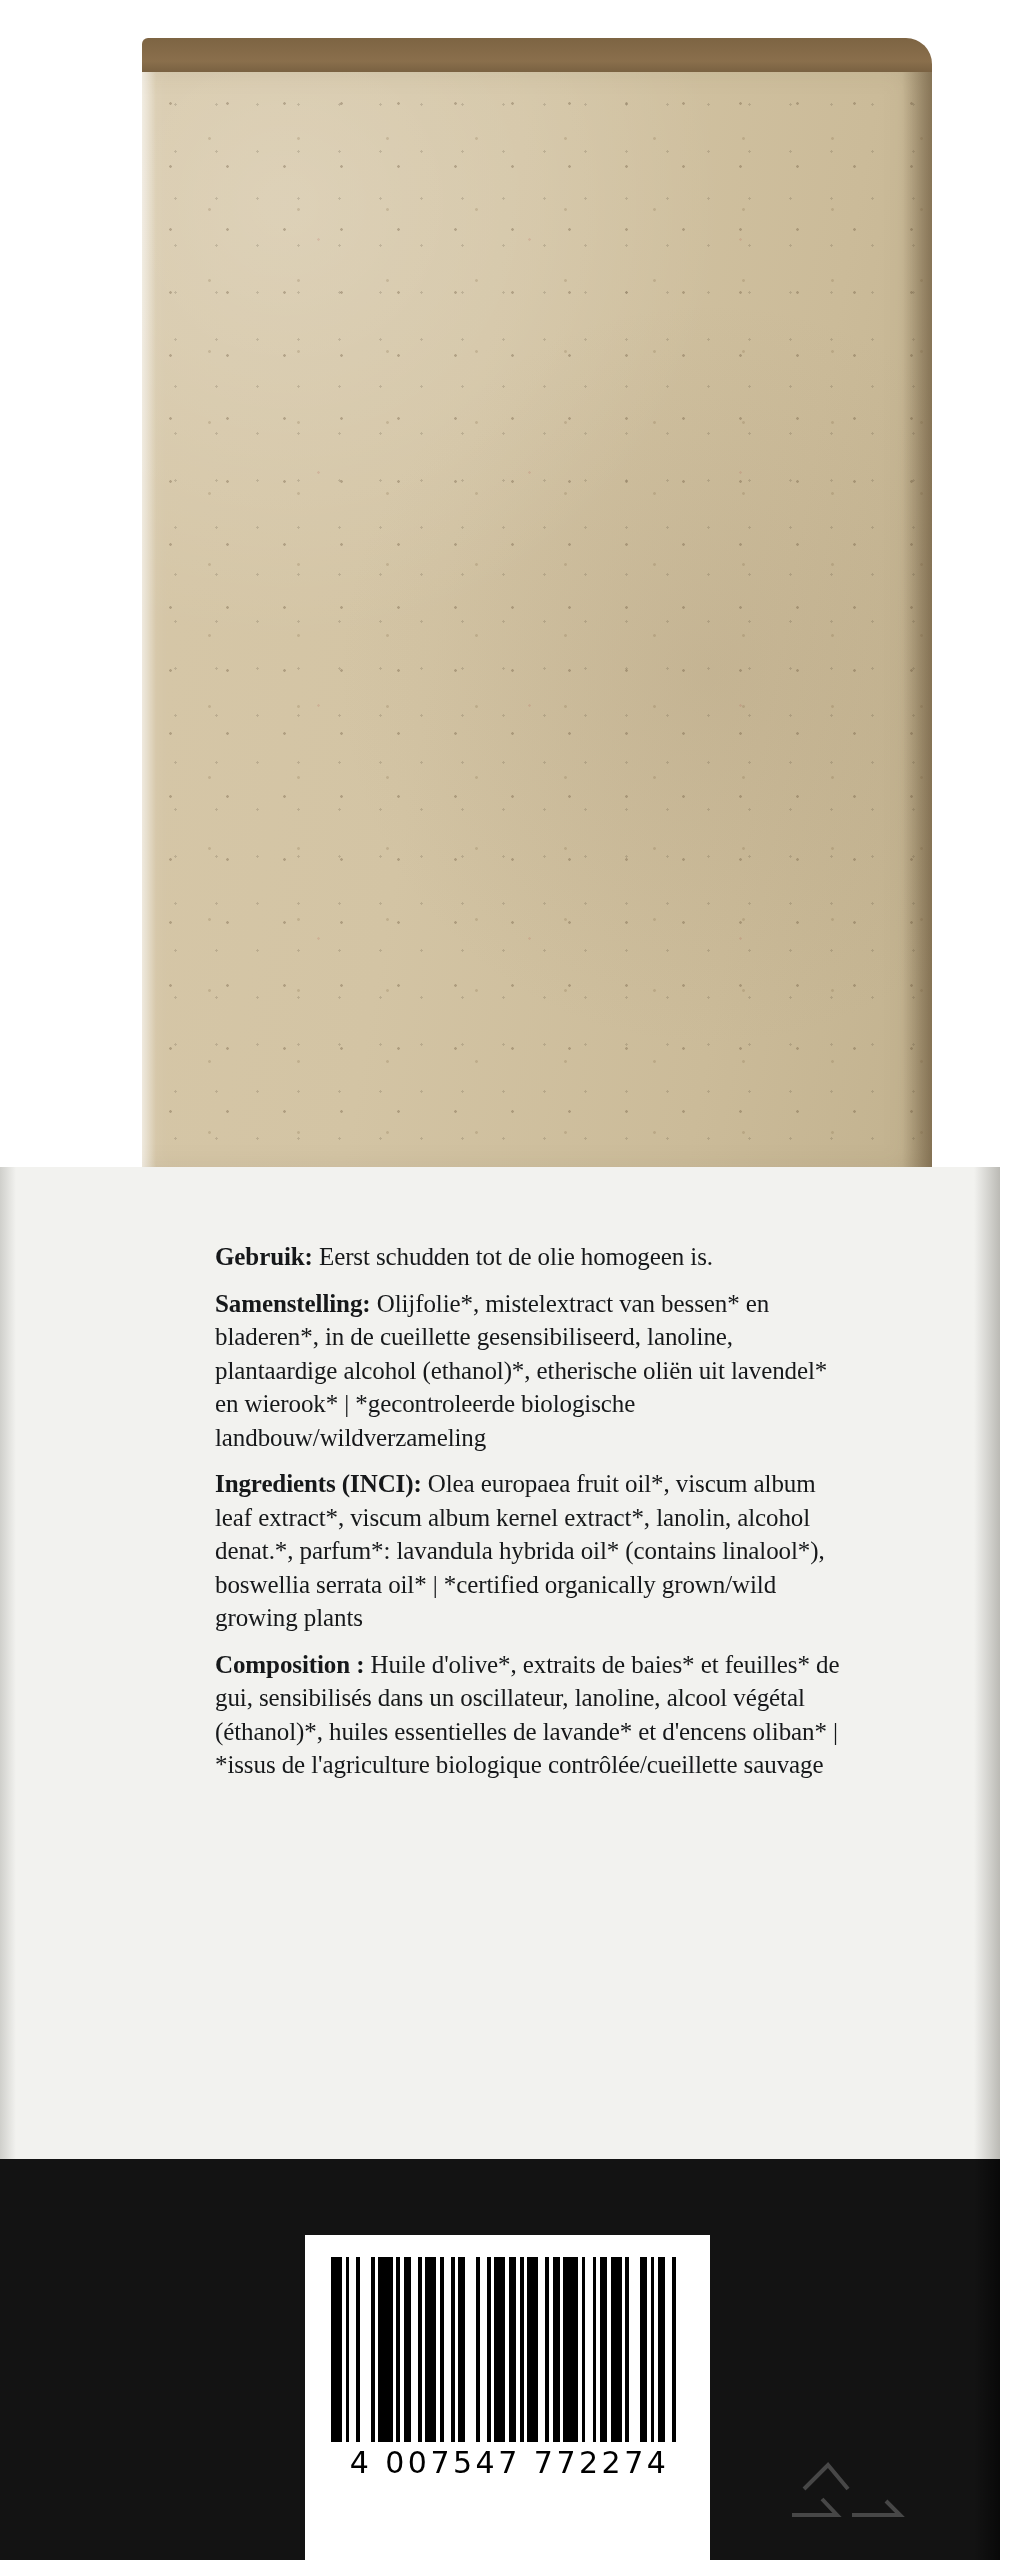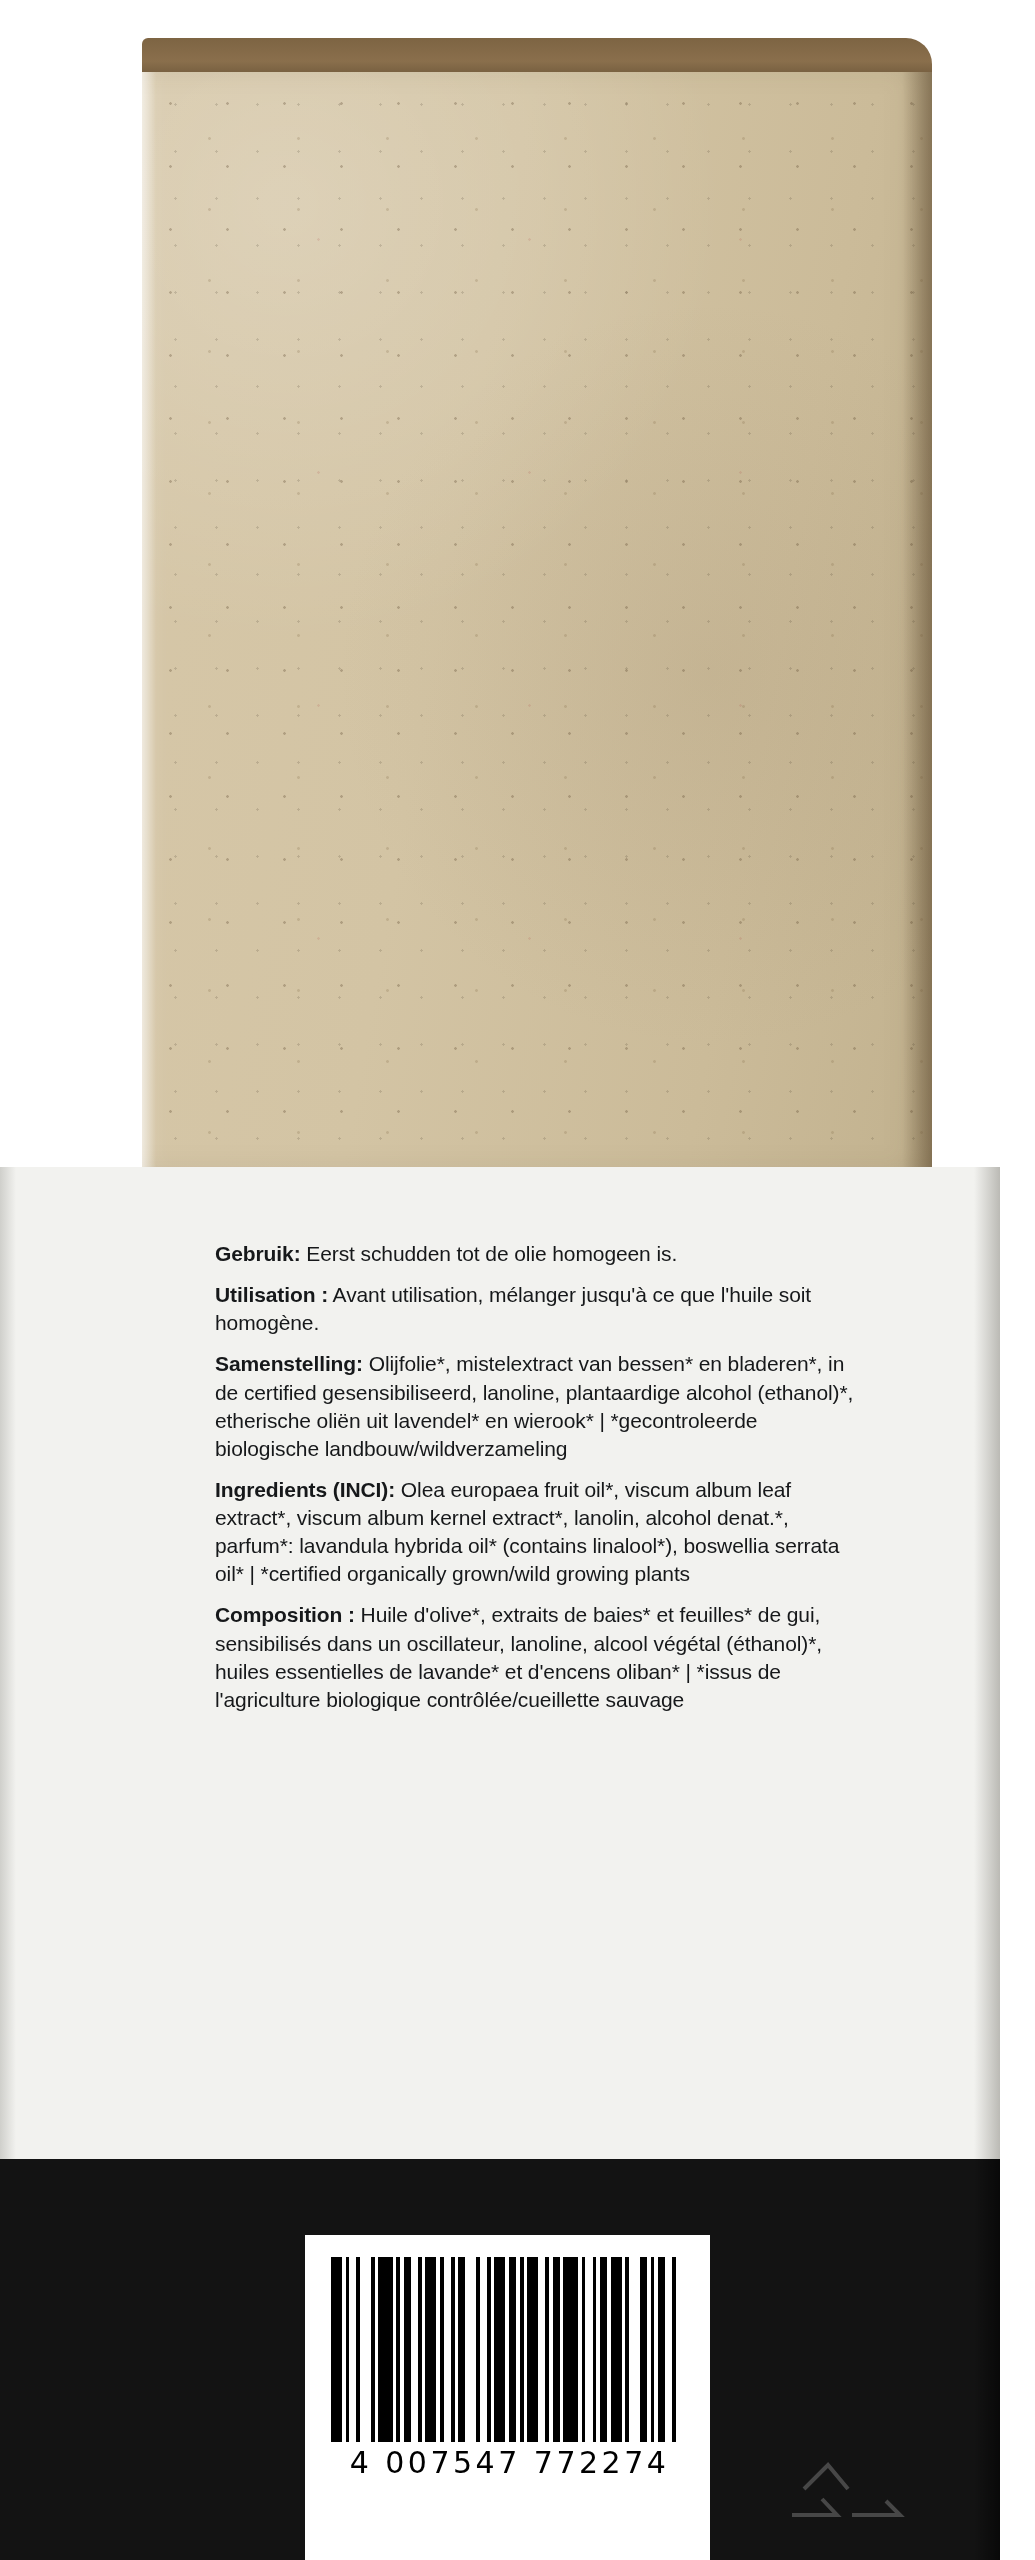--- a/index.html
+++ b/index.html
@@ -107,22 +107,22 @@
     width: 26px;
     background: linear-gradient(270deg, rgba(120,118,110,.45), rgba(120,118,110,0));
   }
 
   .label-text {
     position: absolute;
     left: 215px;
     top: 73px;
     width: 640px;
     color: #16181a;
-    font-family: Liberation Sans, sans-serif;
-    font-size: 21px;
+    font-family: Liberation Serif, serif;
+    font-size: 25px;
     line-height: 1.34;
     letter-spacing: -0.1px;
   }
   .label-text p {
     margin: 0 0 13px 0;
   }
   .label-text b {
     font-weight: 700;
   }
   .fineprint {
@@ -223,24 +223,21 @@
     <div class="fold-right"></div>
   </div>
 
   <div class="label-panel">
 
     <div class="label-text">
       <p>
         <b>Gebruik:</b><span> Eerst schudden tot de olie homogeen is.</span>
       </p>
       <p>
-        <b>Utilisation :</b><span> Avant utilisation, mélanger jusqu'à ce que l'huile soit homogène.</span>
-      </p>
-      <p>
-        <b>Samenstelling:</b><span> Olijfolie*, mistelextract van bessen* en bladeren*, in de certified gesensibiliseerd, lanoline, plantaardige alcohol (ethanol)*, etherische oliën uit lavendel* en wierook* | *gecontroleerde biologische landbouw/wildverzameling</span>
+        <b>Samenstelling:</b><span> Olijfolie*, mistelextract van bessen* en bladeren*, in de cueillette gesensibiliseerd, lanoline, plantaardige alcohol (ethanol)*, etherische oliën uit lavendel* en wierook* | *gecontroleerde biologische landbouw/wildverzameling</span>
       </p>
       <p>
         <b>Ingredients (INCI):</b><span> Olea europaea fruit oil*, viscum album leaf extract*, viscum album kernel extract*, lanolin, alcohol denat.*, parfum*: lavandula hybrida oil* (contains linalool*), boswellia serrata oil* | *certified organically grown/wild growing plants</span>
       </p>
       <p>
         <b>Composition :</b><span> Huile d'olive*, extraits de baies* et feuilles* de gui, sensibilisés dans un oscillateur, lanoline, alcool végétal (éthanol)*, huiles essentielles de lavande* et d'encens oliban* | *issus de l'agriculture biologique contrôlée/cueillette sauvage</span>
       </p>
     </div>
 
     <div class="fineprint">

